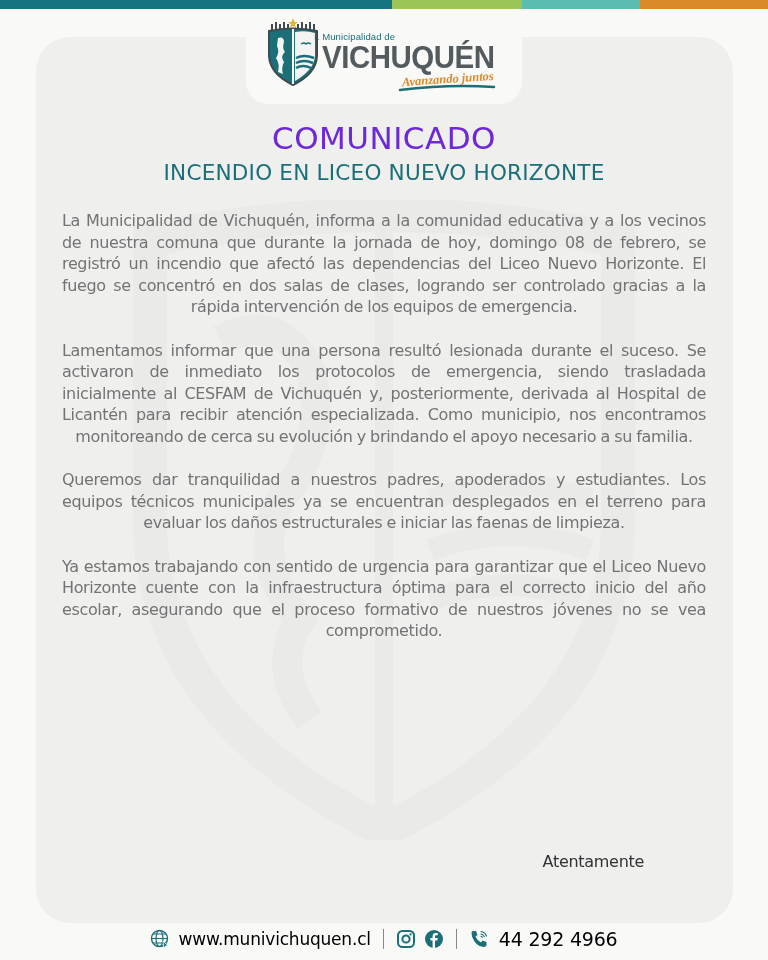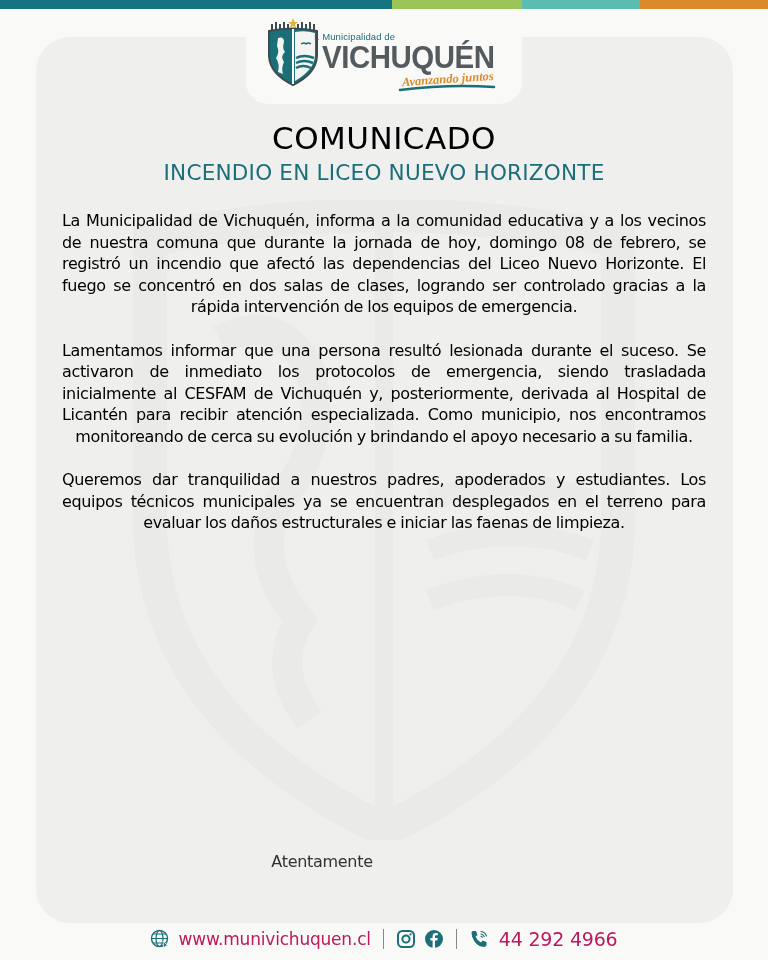--- a/index.html
+++ b/index.html
@@ -35,44 +35,44 @@
     color:#545b5e; font-family:"Liberation Sans", sans-serif; letter-spacing:-0.5px;
     transform:scaleX(0.95); transform-origin:left top;
   }
   .logo-slogan {
     position:absolute; left:136px; top:54px; font-size:12.5px; font-style:italic; font-weight:bold;
     color:#d98a2a; font-family:"Liberation Serif", serif; transform:rotate(-4deg);
   }
   .slogan-swoosh { position:absolute; left:132px; top:66px; width:98px; height:8px; }
   .title {
     position:absolute; left:0; width:768px; top:120px; text-align:center;
-    font-size:31px; color:#000000; font-family:"DejaVu Sans", sans-serif; letter-spacing:0.5px;
+    font-size:31px; color:#6d28d9; font-family:"DejaVu Sans", sans-serif; letter-spacing:0.5px;
   }
   .subtitle {
     position:absolute; left:0; width:768px; top:160px; text-align:center;
     font-size:22px; color:#1b6f78; font-family:"DejaVu Sans", sans-serif; letter-spacing:0.2px;
     transform:scaleX(0.98);
   }
   .body {
     position:absolute; left:62px; width:644px; top:210px;
-    font-size:16px; line-height:21.6px; color:#000000;
+    font-size:16px; line-height:21.6px; color:#737373;
     font-family:"DejaVu Sans", sans-serif;
   }
   .para {
     margin:0 0 21.6px 0; text-align:justify; text-align-last:center;
     letter-spacing:-0.35px; word-spacing:-0.5px;
   }
   .signoff {
-    position:absolute; left:0; width:644px; top:851px; text-align:center;
+    position:absolute; left:0; width:644px; top:851px; text-align:right;
     font-size:16px; line-height:21.6px; color:#333; letter-spacing:-0.3px;
   }
   .footer {
     position:absolute; left:0; width:768px; top:925px; height:28px;
     display:flex; justify-content:center; align-items:center; gap:8px;
-    color:#be185d; font-family:"DejaVu Sans", sans-serif;
+    color:#000000; font-family:"DejaVu Sans", sans-serif;
   }
   .footer .url { font-size:17px; letter-spacing:-0.2px; }
   .footer .phone { font-size:19px; letter-spacing:-0.2px; }
   .sep { width:1px; height:20px; background:#888; margin:0 4px; }
   .icon { display:inline-flex; align-items:center; justify-content:center; }
 </style>
 </head>
 <body>
 
 <div class="topbar">
@@ -123,20 +123,21 @@
   </svg>
 </div>
 
 <div class="title">COMUNICADO</div>
 <div class="subtitle">INCENDIO EN LICEO NUEVO HORIZONTE</div>
 
 <div class="body">
   <p class="para">La Municipalidad de Vichuquén, informa a la comunidad educativa y a los vecinos de nuestra comuna que durante la jornada de hoy, domingo 08 de febrero, se registró un incendio que afectó las dependencias del Liceo Nuevo Horizonte. El fuego se concentró en dos salas de clases, logrando ser controlado gracias a la rápida intervención de los equipos de emergencia.</p>
   <p class="para">Lamentamos informar que una persona resultó lesionada durante el suceso. Se activaron de inmediato los protocolos de emergencia, siendo trasladada inicialmente al CESFAM de Vichuquén y, posteriormente, derivada al Hospital de Licantén para recibir atención especializada. Como municipio, nos encontramos monitoreando de cerca su evolución y brindando el apoyo necesario a su familia.</p>
   <p class="para">Queremos dar tranquilidad a nuestros padres, apoderados y estudiantes. Los equipos técnicos municipales ya se encuentran desplegados en el terreno para evaluar los daños estructurales e iniciar las faenas de limpieza.</p>
+  <p class="para">Ya estamos trabajando con sentido de urgencia para garantizar que el Liceo Nuevo Horizonte cuente con la infraestructura óptima para el correcto inicio del año escolar, asegurando que el proceso formativo de nuestros jóvenes no se vea comprometido.</p>
 </div>
 
 <div class="signoff">
   <div>Atentamente</div>
 </div>
 
 <div class="footer">
   <span class="icon">
     <svg width="20" height="20" viewBox="0 0 20 20">
       <circle cx="9.5" cy="9.5" r="8" fill="none" stroke="#1b6f78" stroke-width="1.4"></circle>

